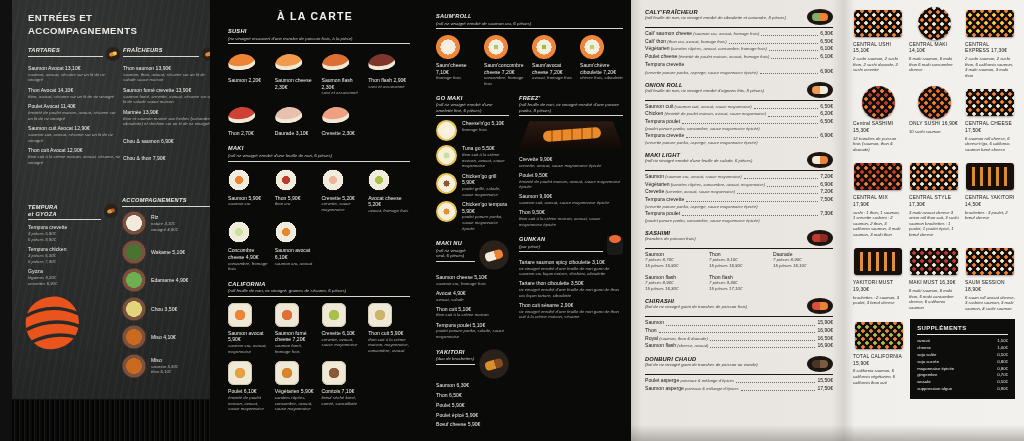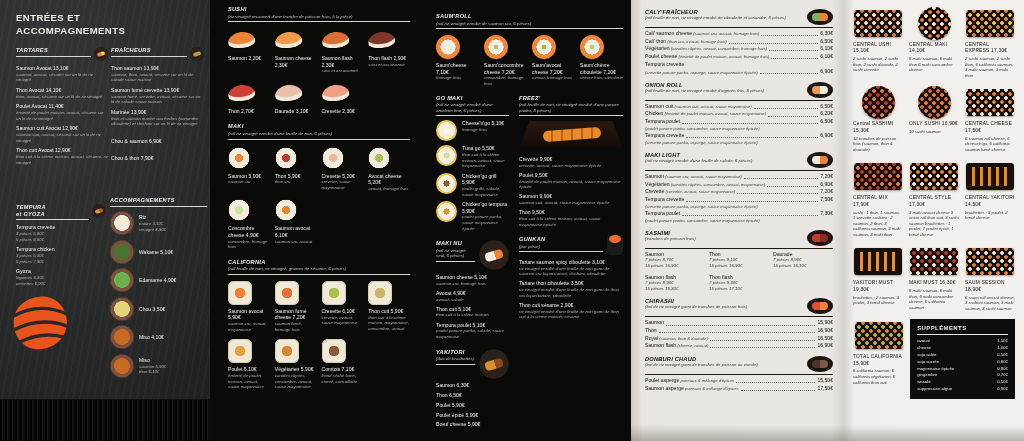--- a/index.html
+++ b/index.html
@@ -1,19 +1,19 @@
 <!DOCTYPE html>
 <html><head>
 <meta charset="utf-8">
 <style>
 *{box-sizing:border-box;margin:0;padding:0}
 html,body{width:1024px;height:441px;overflow:hidden}
 body{font-family:"Liberation Sans",sans-serif;background:#101010;position:relative;color:#efede9}
 .panel{position:absolute;top:0;bottom:0;overflow:hidden}
-#p1{left:0;width:210px;background:radial-gradient(130% 90% at 25% 18%,#343635,#282a29 62%,#1f2120);color:#eceae6}
+#p1{left:12px;width:210px;background:radial-gradient(130% 90% at 25% 18%,#343635,#282a29 62%,#1f2120);color:#eceae6}
 #p1::before{content:"";position:absolute;inset:0;background:repeating-linear-gradient(100deg,rgba(255,255,255,.025) 0 2px,transparent 2px 7px);pointer-events:none}
 #p2{left:210px;width:210px;background:#0a0a09}
 #p3{left:420px;width:211px;background:#0a0a09}
 #p4{left:631px;width:213px;background:linear-gradient(90deg,#cfccc7,#e8e5e1 5%,#eae7e3 94%,#d6d3cf);color:#16140f}
 #p5{left:844px;width:180px;background:linear-gradient(90deg,#d7d4d0,#f1efec 6%,#f3f1ee);color:#16140f}
 #p4::after,#p5::after{content:"";position:absolute;left:0;right:0;bottom:0;height:16px;background:linear-gradient(transparent,rgba(85,80,72,.38))}
 .h1{font-weight:bold;letter-spacing:.5px}
 #p1 .p1h{position:absolute;left:16px;top:12px;font-size:9.6px;line-height:1.32;white-space:pre-line;letter-spacing:.4px}
 .stitle{font-size:5.6px;font-style:italic;font-weight:bold;letter-spacing:.3px;line-height:1.2}
 .ssub{font-size:4.4px;font-style:italic;line-height:1.25;color:#c7c5c0;margin-top:1px}
@@ -246,20 +246,21 @@
       <path d="M50 3 C77 1 97 21 98 47 C99 75 77 96 49 97 C22 98 3 76 3 49 C3 22 24 5 50 3 Z" fill="#e8541c"></path>
       <path d="M2 38 Q 48 12 98 34" stroke="#282a29" stroke-width="6" fill="none"></path>
       <path d="M4 62 Q 52 38 99 56" stroke="#282a29" stroke-width="6" fill="none"></path>
       <path d="M14 84 Q 55 64 96 76" stroke="#282a29" stroke-width="6" fill="none"></path>
     </svg>
   </div>
   <div class="fringe"></div>
 </section>
 
 <section class="panel" id="p2">
+  <div class="h1">À LA CARTE</div>
   <div id="p2-body">
       <div class="sec">
         <div class="shead">
           <div class="trow" style="display: flex; justify-content: space-between; gap: 3px;">
             <div class="tt" style="flex: 1 1 0%;">
               <div class="stitle">SUSHI</div>
               <div class="ssub">(riz vinaigré recouvert d'une tranche de poisson frais, à la pièce)</div>
             </div>
           </div>
           <div class="hr"></div>

